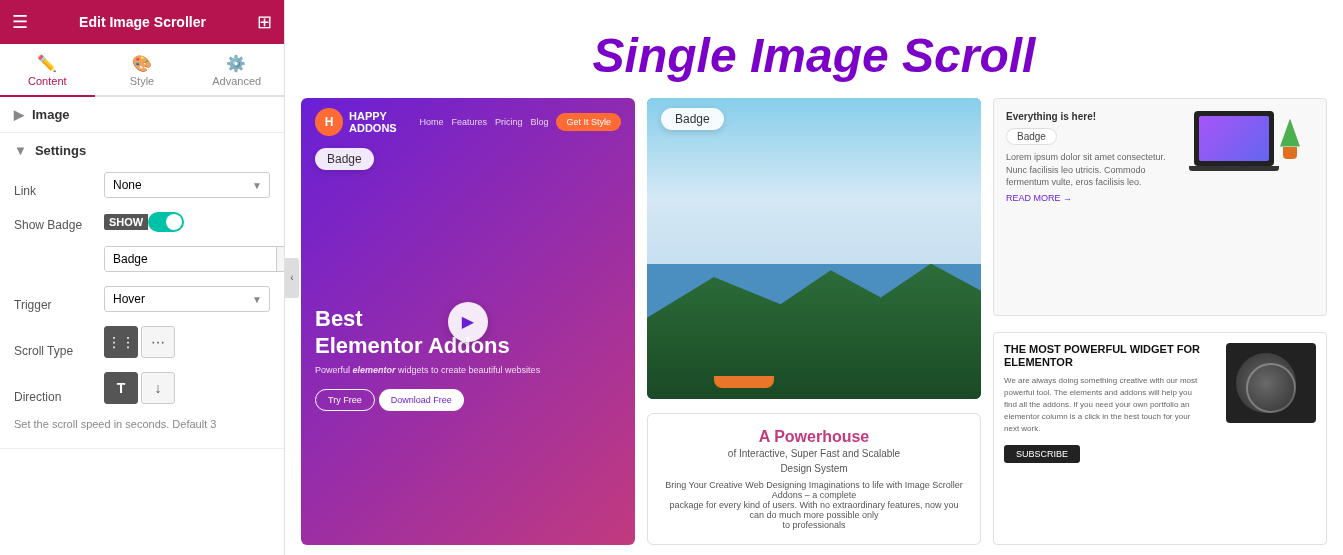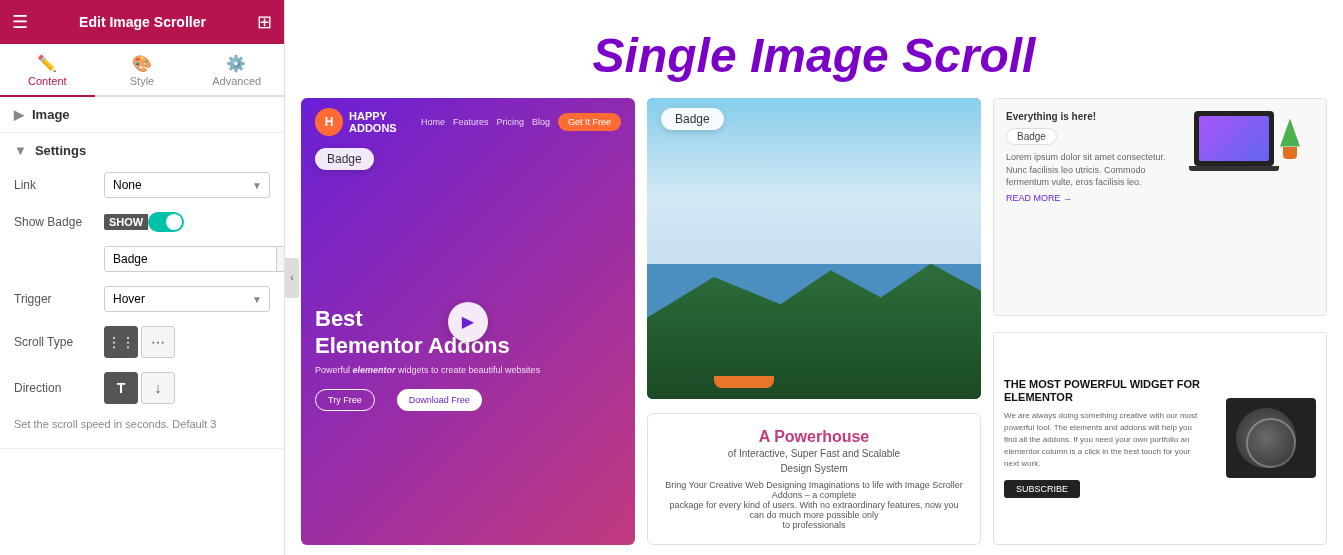--- a/index.html
+++ b/index.html
@@ -85,21 +85,21 @@
       font-size: 13px;
       font-weight: bold;
       color: #333;
       margin-bottom: 14px;
       cursor: pointer;
     }
     .settings-header .arrow { margin-right: 8px; color: #888; }
 
     .form-row {
       display: flex;
-      align-items: center;
+      align-items: flex-end;
       margin-bottom: 14px;
     }
     .form-label {
       font-size: 12px;
       color: #555;
       width: 90px;
       flex-shrink: 0;
     }
     .form-control {
       flex: 1;
@@ -335,21 +335,21 @@
       color: rgba(255,255,255,0.85);
       font-size: 9px;
       margin-bottom: 14px;
     }
     .card-1-subtitle em {
       font-style: italic;
       font-weight: bold;
     }
     .card-1-buttons {
       display: flex;
-      gap: 22px;
+      gap: 4px;
     }
     .btn-outline-white {
       border: 1px solid #fff;
       color: #fff;
       background: transparent;
       padding: 5px 12px;
       border-radius: 12px;
       font-size: 9px;
       cursor: pointer;
     }
@@ -521,21 +521,20 @@
     }
 
     .card-3-bottom {
       background: #fff;
       border: 1px solid #e0e0e0;
       border-radius: 4px;
       padding: 10px;
       flex: 1;
       display: flex;
       gap: 24px;
-      align-items: center;
     }
     .card-3-bottom-content { flex: 1; }
     .card-3-bottom-title {
       font-size: 11px;
       font-weight: 900;
       color: #111;
       line-height: 1.2;
       margin-bottom: 6px;
     }
     .card-3-bottom-text {
@@ -752,21 +751,21 @@
       <div class="card-1-top">
         <div class="card-1-logo">
           <div class="card-1-logo-icon">H</div>
           <span class="card-1-logo-text">HAPPY<br>ADDONS</span>
         </div>
         <div class="card-1-nav">
           <span class="card-1-nav-item">Home</span>
           <span class="card-1-nav-item">Features</span>
           <span class="card-1-nav-item">Pricing</span>
           <span class="card-1-nav-item">Blog</span>
-          <button class="card-1-cta-btn">Get It Free</button>
+          <button class="card-1-cta-btn">Get It Style</button>
         </div>
       </div>
 
       <div class="badge" style="top:50px; left:14px; z-index:2;">Badge</div>
 
       <div class="card-1-content">
         <div class="card-1-title">Best<br>Elementor Addons</div>
         <div class="card-1-subtitle">Powerful <em>elementor</em> widgets to create beautiful websites</div>
         <div class="card-1-buttons">
           <button class="btn-outline-white">Try Free</button>

